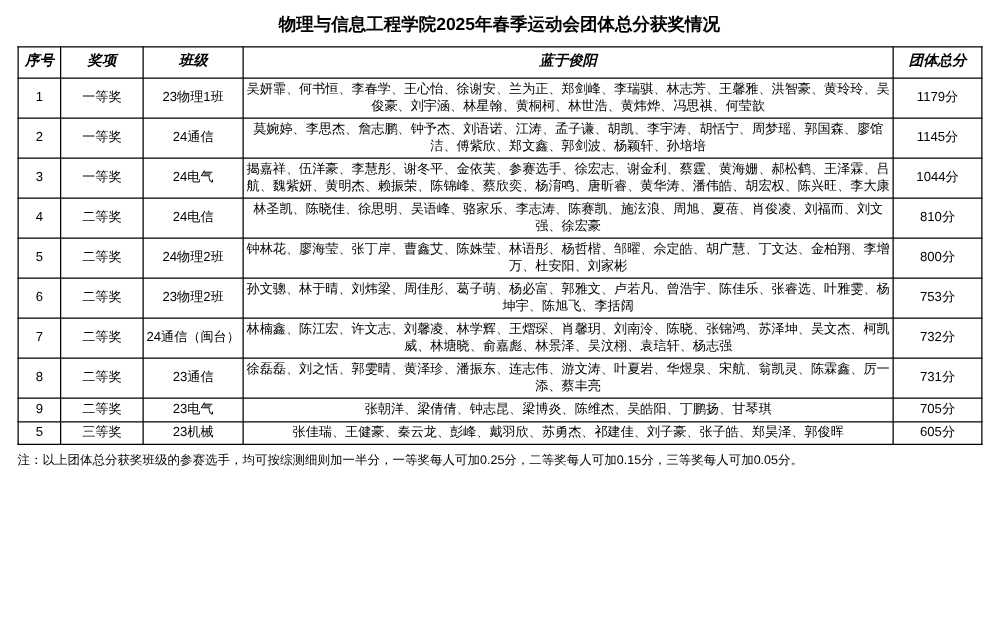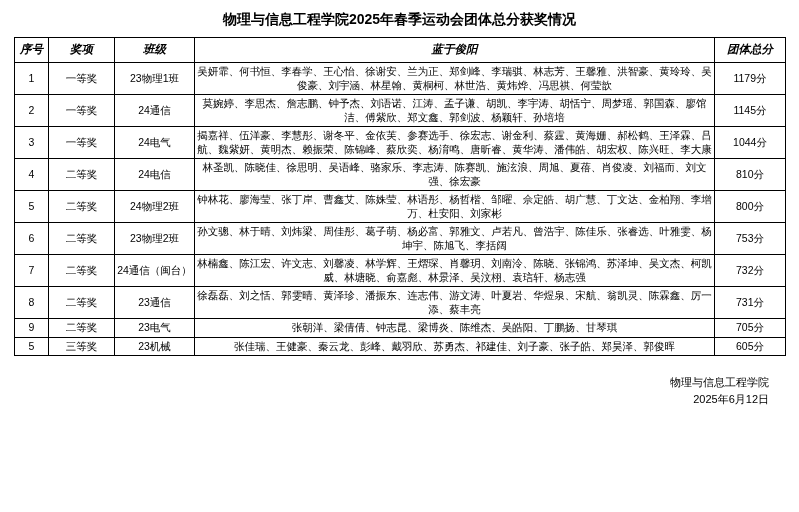--- a/index.html
+++ b/index.html
@@ -178,19 +178,16 @@
       <tr>
         <td class="cell-no">5</td>
         <td class="cell-award">三等奖</td>
         <td class="cell-class">23机械</td>
         <td class="cell-players">张佳瑞、王健豪、秦云龙、彭峰、戴羽欣、苏勇杰、祁建佳、刘子豪、张子皓、郑昊泽、郭俊晖</td>
         <td class="cell-score">605分</td>
       </tr>
     </tbody>
   </table>
 
+  <div class="note">注：以上团体总分获奖班级的参赛选手，均可按综测细则加一半分，一等奖每人可加0.25分，二等奖每人可加0.15分，三等奖每人可加0.05分。</div>
 
-  <div class="signature">
-    <div>物理与信息工程学院</div>
-    <div>2025年6月12日</div>
-  </div>
 
 </div>
 
 </body></html>

